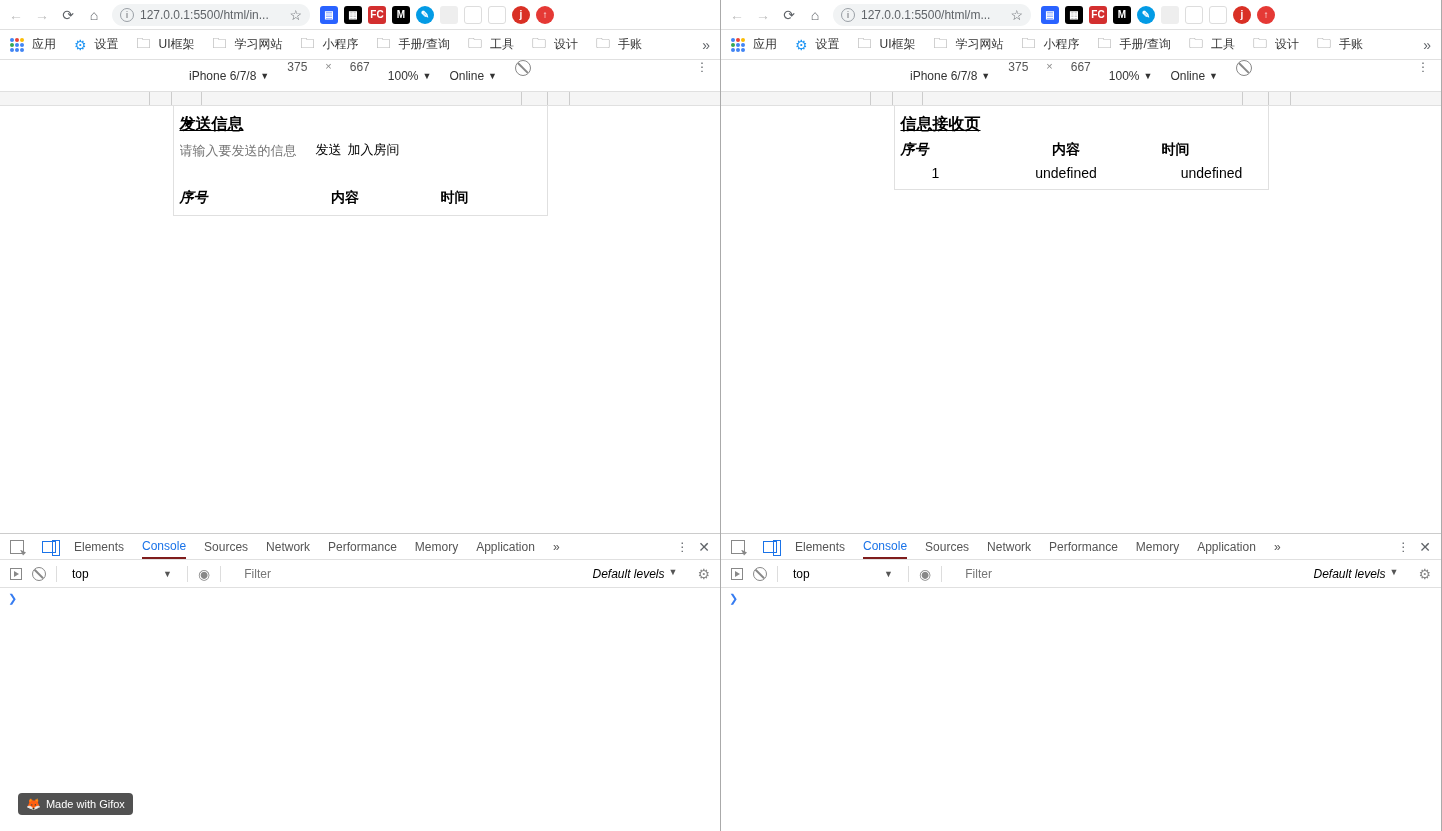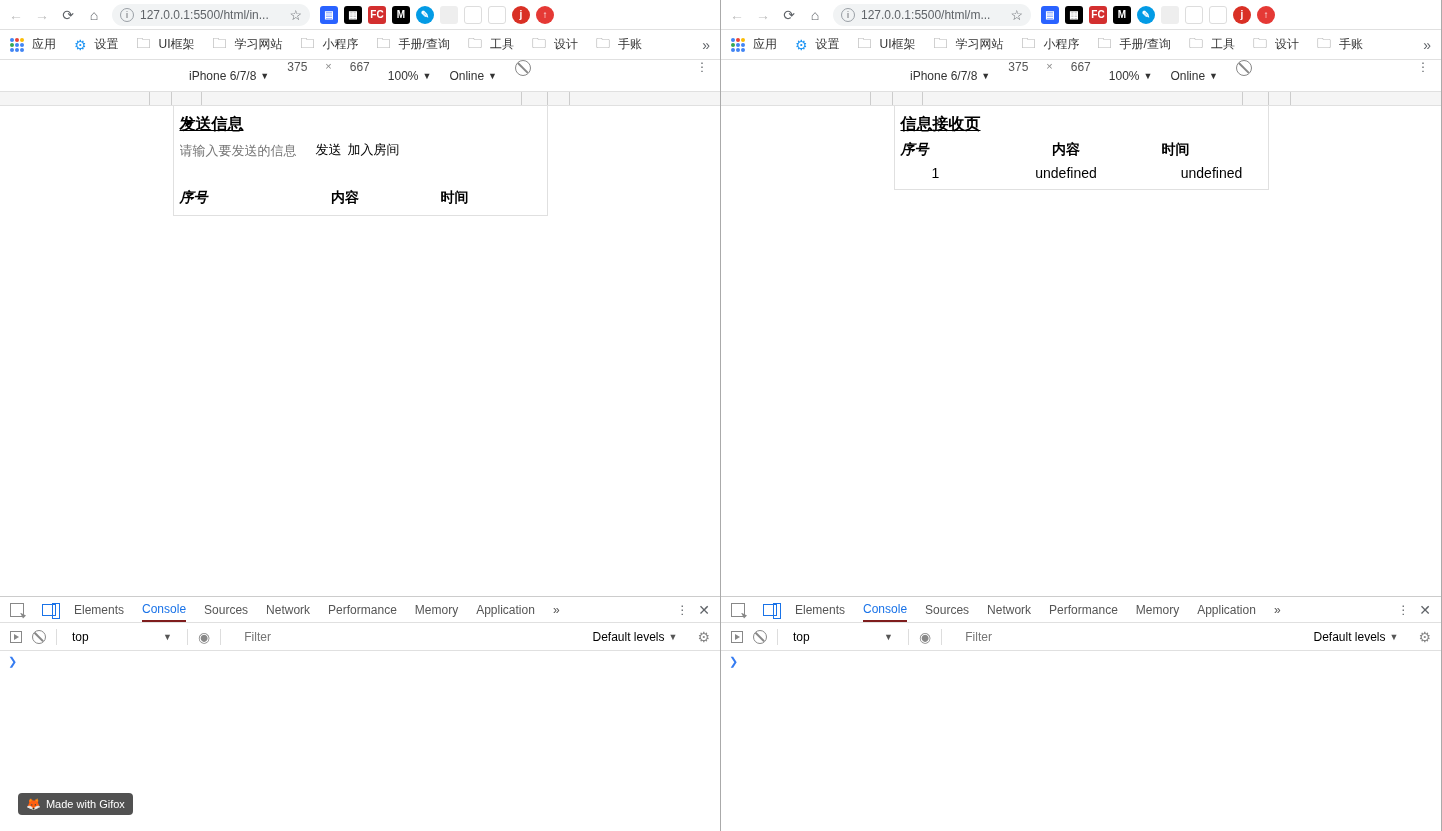--- a/index.html
+++ b/index.html
@@ -62,41 +62,41 @@
     .table-head { display:flex; font-weight:bold; font-size:14px; }
     .table-head .col1 { width:70px;font-style:italic; }
     .table-head .col2 { flex:1; text-align:center; }
     .table-head .col3 { width:100px; text-align:left; }
     .table-row { display:flex; font-size:14px; margin-top:6px; }
     .table-row .col1 { width:70px; text-align:center; }
     .table-row .col2 { flex:1; text-align:center; }
     .table-row .col3 { width:100px; text-align:center; }
 
     
-    .devtools { height:235px; border-top:1px solid #ccc; display:flex; flex-direction:column; background:#fff; }
+    .devtools { height:298px; border-top:1px solid #ccc; display:flex; flex-direction:column; background:#fff; }
     .dt-tabs { height:26px; display:flex; align-items:center; gap:18px; padding:0 10px; font-size:12px; color:#555; border-bottom:1px solid #e0e0e0; }
     .dt-tabs .picker { width:14px; height:14px; border:1px solid #888; position:relative; }
     .dt-tabs .picker::after { content:''; position:absolute; right:-3px; bottom:-3px; width:6px; height:6px; background:#888; clip-path:polygon(0 0,100% 50%,50% 100%); }
     .dt-tabs .device-toggle { width:14px;height:12px;border:1.5px solid #1a73e8; position:relative;}
     .dt-tabs .device-toggle::after{content:'';position:absolute;right:-5px;top:-2px;width:6px;height:14px;border:1.5px solid #1a73e8;}
     .dt-tabs .tab { cursor:pointer; }
     .dt-tabs .tab.active { color:#1a73e8; border-bottom:2px solid #7f1d1d; padding-bottom:4px; margin-bottom:-5px; }
     .dt-tabs .right { margin-left:auto; display:flex; gap:10px; align-items:center; color:#5f6368; }
     .dt-tabs .close-x { font-size:14px; }
     .dt-filter { height:28px; display:flex; align-items:center; gap:10px; padding:0 10px; font-size:12px; border-bottom:1px solid #e0e0e0; }
     .dt-filter .play { width:12px;height:12px;border:1px solid #888; display:flex;align-items:center;justify-content:center;}
     .dt-filter .play::after{content:'';width:0;height:0;border-left:5px solid #888;border-top:3px solid transparent;border-bottom:3px solid transparent;}
     .dt-filter .stop { width:14px;height:14px;border:1.5px solid #888;border-radius:50%;position:relative;}
     .dt-filter .stop::after{content:'';position:absolute;width:12px;height:1.5px;background:#888;top:5px;left:0;transform:rotate(45deg);}
     .dt-filter .ctx { display:flex; align-items:center; gap:4px; border:1px solid transparent; padding:2px 4px; min-width:110px; }
     .dt-filter .tri { font-size:9px; color:#555; }
     .dt-filter .sep { width:1px; height:16px; background:#ddd; }
     .dt-filter .eye { color:#888; font-size:14px; }
     .dt-filter input { border:none; outline:none; font-size:12px; width:130px; color:#999;margin-left:13px; }
-    .dt-filter .levels { margin-left:auto; display:flex; align-items:center; gap:4px; }
+    .dt-filter .levels { margin-left:auto; display:flex; gap:4px;font-style:italic; }
     .dt-filter .gear-r { margin-left:10px; color:#888; font-size:14px; }
     .dt-console { flex:1; padding:4px 8px; font-family:Menlo,monospace; font-size:11px; }
     .dt-console .prompt { color:#367cf1; }
 
     
     .cursor { position:absolute; left:183px; top:114px; font-size:14px; color:#000; pointer-events:none; }
 
     
     .watermark { position:absolute; left:18px; bottom:16px; background:rgba(50,50,50,0.85); color:#fff; font-size:11px; padding:4px 8px; border-radius:4px; display:flex; align-items:center; gap:5px; }
     .watermark .fox { font-size:12px; }

